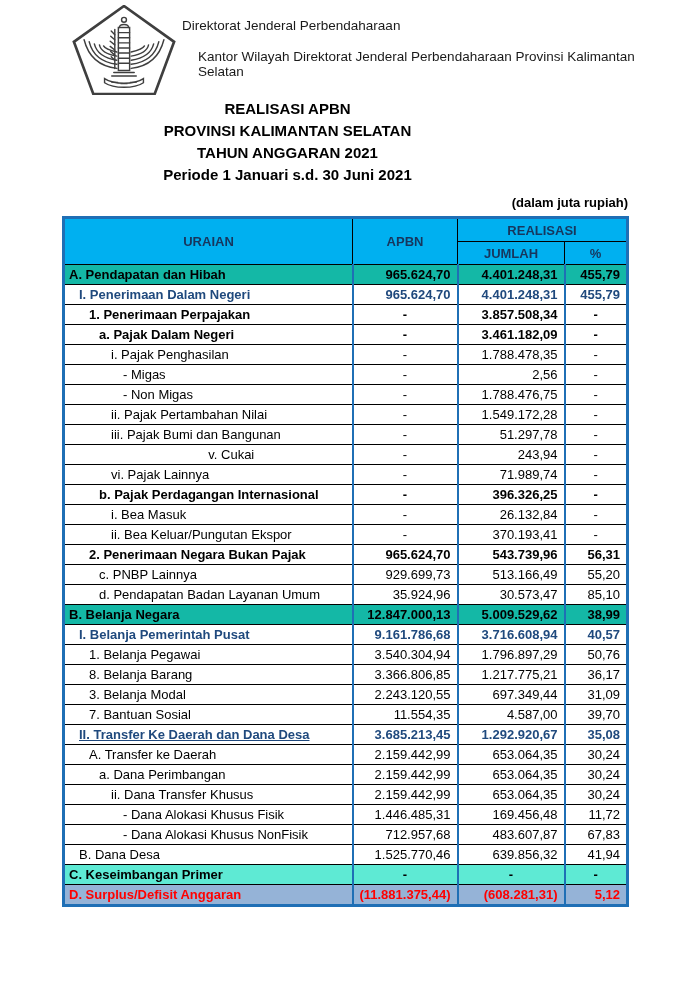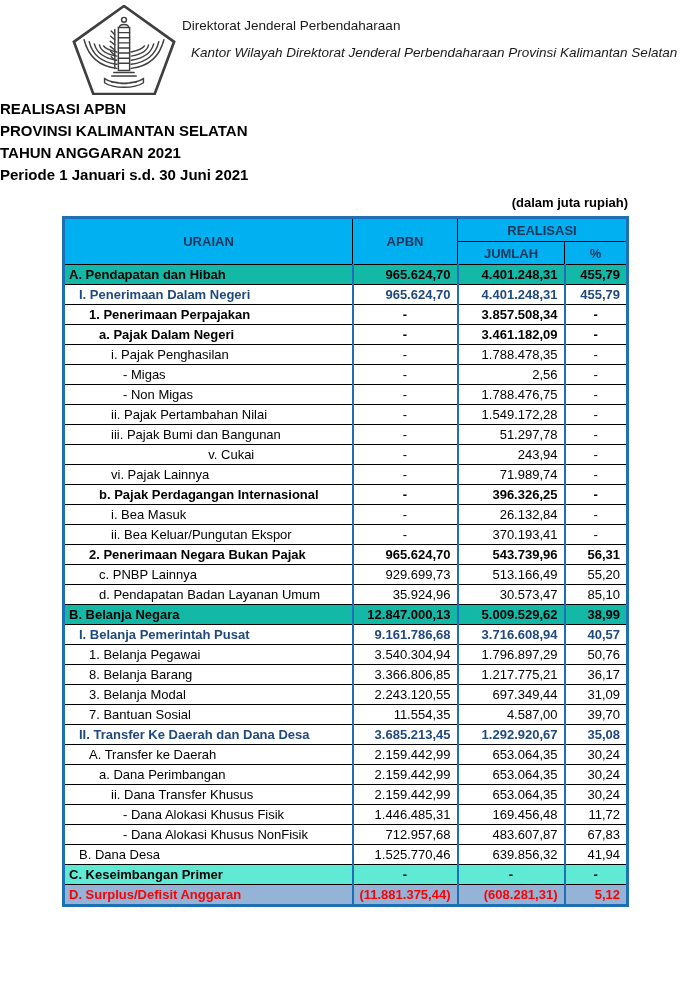--- a/index.html
+++ b/index.html
@@ -5,24 +5,24 @@
   html,body { margin:0; padding:0; background:#fff; }
   .page {
     position:relative; width:691px; height:1002px; background:#ffffff;
     font-family:"Liberation Sans", sans-serif; color:#000; overflow:hidden;
   }
 
   
   .letterhead-logo { position:absolute; left:72px; top:5px; width:104px; height:90px; }
   .org-lines { position:absolute; left:182px; top:18px; font-size:13.5px; color:#1a1a1a; }
   .org-line1 { margin:0 0 12px 0; }
-  .org-line2 { margin:9px;font-style:italic; }
+  .org-line2 { margin:16px; }
 
   
-  .title-block { position:absolute; left:0; top:98px; width:575px; 
+  .title-block { position:absolute; left:0; top:98px; width:575px; text-align:center;
     font-weight:bold; font-size:15px; line-height:22px; color:#000; }
 
   .unit-note { position:absolute; top:195px; right:63px; font-weight:bold; font-size:13px; }
 
   
   table.apbn {
     position:absolute; left:62px; top:216px; width:564px;
     border-collapse:collapse; table-layout:fixed;
     border:3px solid #1F6FB5; font-size:13px;
   }
@@ -246,21 +246,21 @@
           <td class="val">697.349,44</td>
           <td class="val">31,09</td>
         </tr>
         <tr class="row-normal">
           <td class="lbl" style="padding-left: 24px;">7. Bantuan Sosial</td>
           <td class="val">11.554,35</td>
           <td class="val">4.587,00</td>
           <td class="val">39,70</td>
         </tr>
         <tr class="row-blue">
-          <td class="lbl" style="padding-left: 14px;">II. Transfer Ke Daerah dan Dana Desa</td>
+          <td class="lbl" style="padding-left: 14px; text-decoration: underline;">II. Transfer Ke Daerah dan Dana Desa</td>
           <td class="val">3.685.213,45</td>
           <td class="val">1.292.920,67</td>
           <td class="val">35,08</td>
         </tr>
         <tr class="row-normal">
           <td class="lbl" style="padding-left: 24px;">A. Transfer ke Daerah</td>
           <td class="val">2.159.442,99</td>
           <td class="val">653.064,35</td>
           <td class="val">30,24</td>
         </tr>

